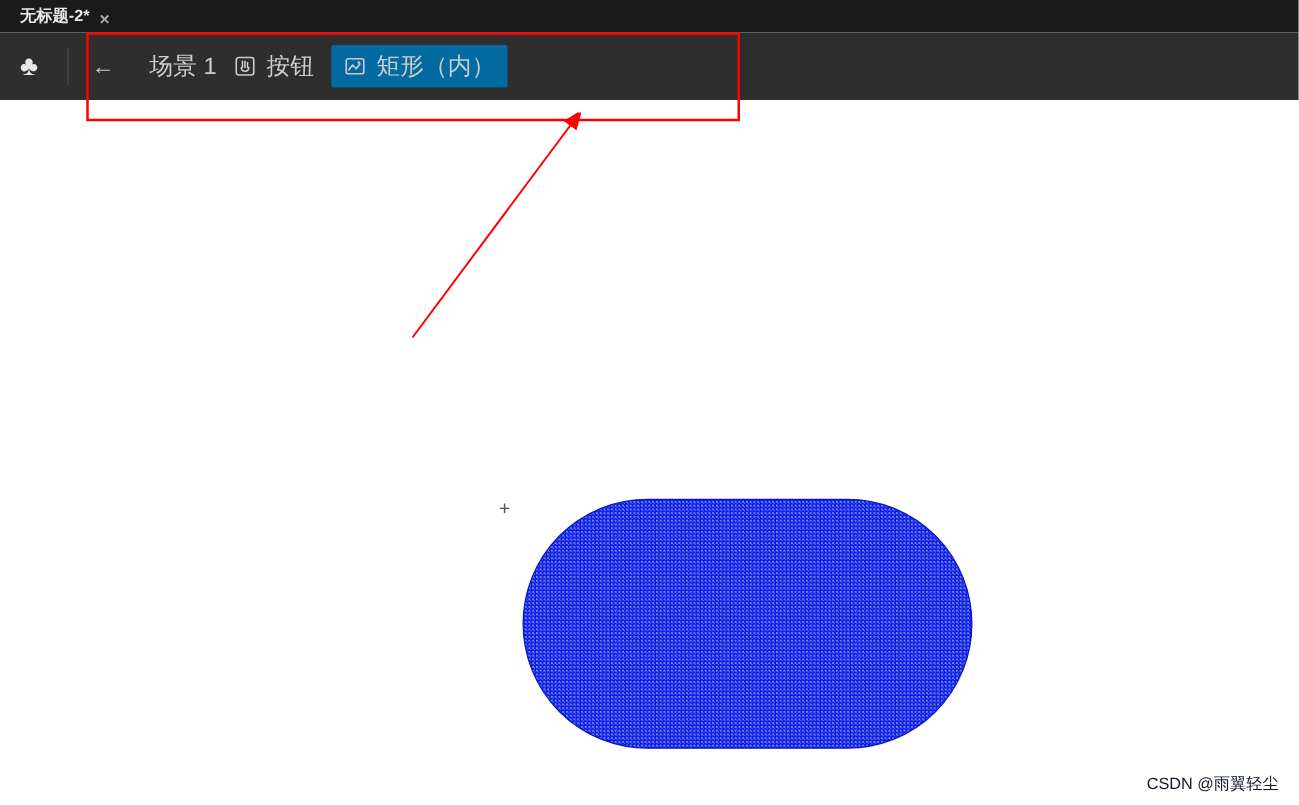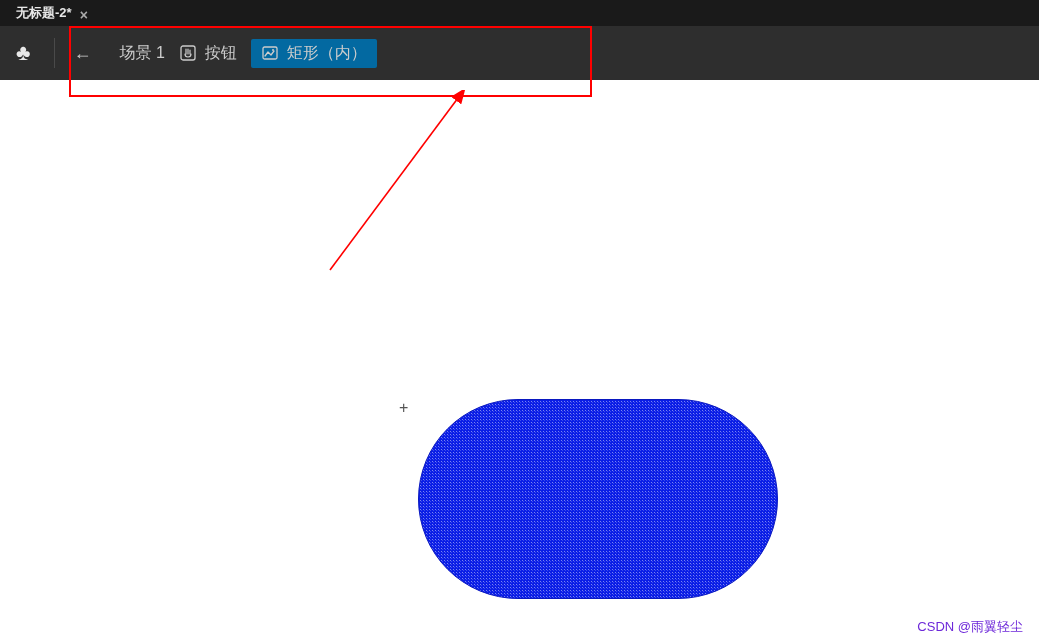--- a/index.html
+++ b/index.html
@@ -61,21 +61,21 @@
       color: #ccc;
       font-size: 18px;
       margin-right: 28px;
       cursor: pointer;
     }
     .breadcrumb {
       display: flex;
       align-items: center;
       gap: 14px;
       color: #ccc;
-      font-size: 16px;
+      font-size: 19px;
       justify-content: center;
     }
     .bc-item {
       display: flex;
       align-items: center;
       gap: 8px;
       cursor: pointer;
     }
     .bc-item.active {
       background: #0369a1;
@@ -127,21 +127,21 @@
     .arrow-svg {
       position: absolute;
       left: 320px;
       top: 90px;
       pointer-events: none;
     }
     .watermark {
       position: absolute;
       right: 16px;
       bottom: 8px;
-      color: #6d28d9;
+      color: #0f172a;
       font-size: 13px;
     }
   </style>
 </head>
 <body>
 
 <div class="tab-bar">
   <div class="tab">
     <span>无标题-2*</span>
     <span class="tab-close">×</span>

